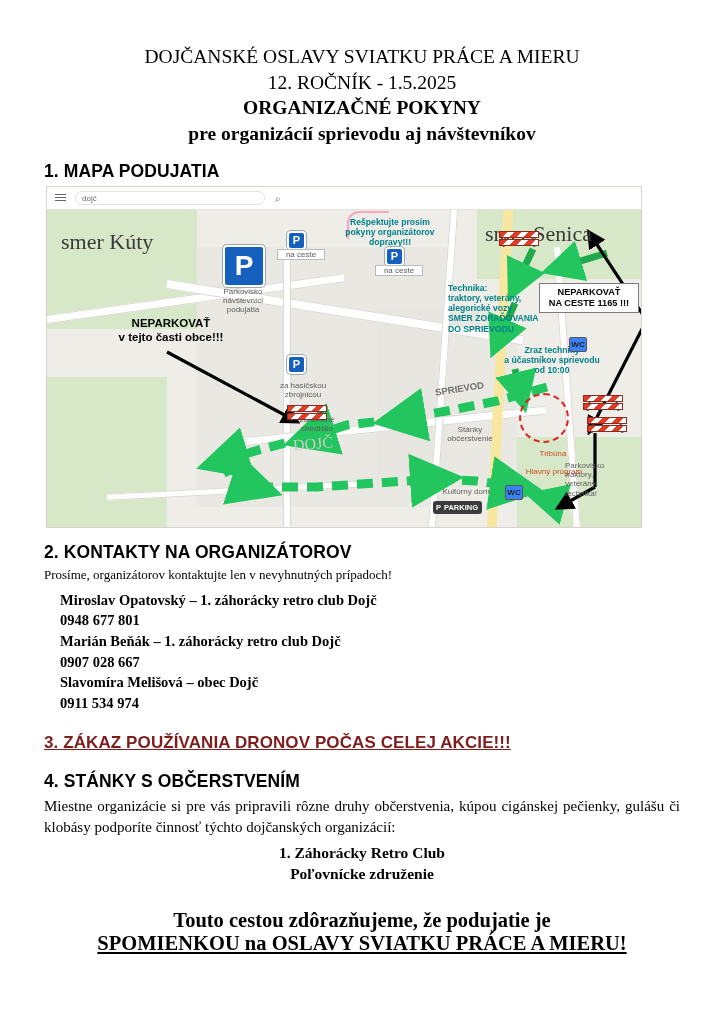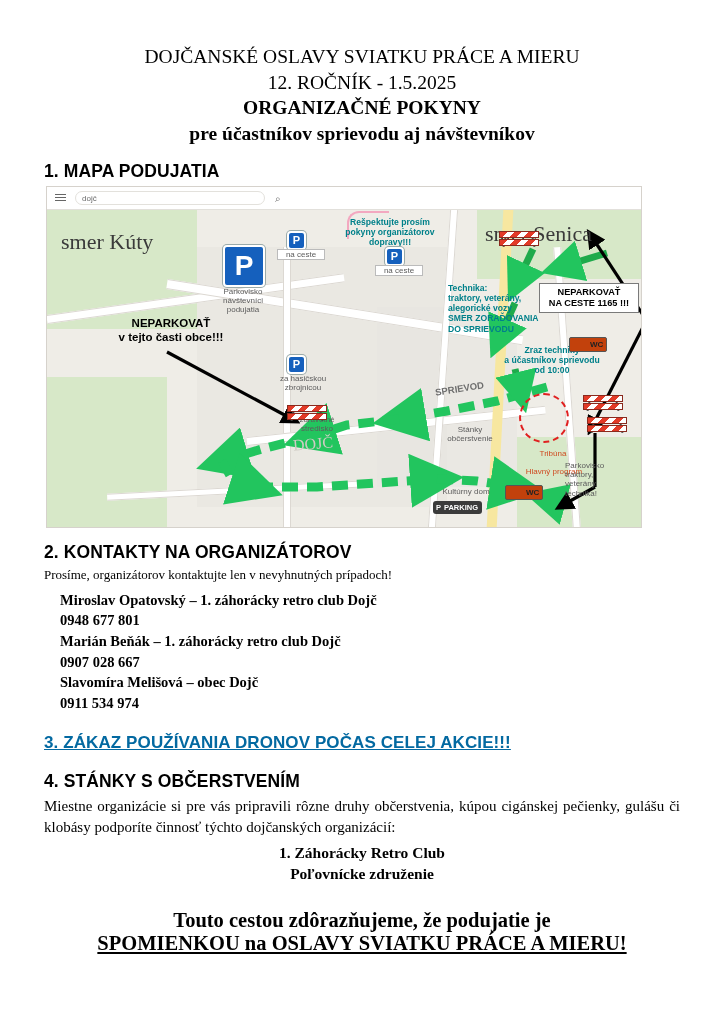--- a/index.html
+++ b/index.html
@@ -43,21 +43,21 @@
 
   
   h2.section {
     font-family: "Liberation Sans", sans-serif;
     font-size: 17.5px;
     font-weight: bold;
     margin: 14px 0 4px 0;
     letter-spacing: 0.1px;
   }
   h2.section.red {
-    color: #0369a1;
+    color: #7f1d1d;
     text-decoration: underline;
     font-size: 17px;
   }
 
   
   .map-wrap {
     position: relative;
     width: 596px;
     height: 342px;
     margin: 2px 0 0 2px;
@@ -150,24 +150,24 @@
     position: absolute; left: 0; top: 4px; width: 40px; height: 7px;
     background: repeating-linear-gradient(135deg, #e23b28 0 5px, #ffffff 5px 10px);
     border: 1px solid #8a2a1e;
     box-sizing: border-box;
   }
   .barrier .bar2 { top: 12px; }
   .barrier .leg { position: absolute; width: 2px; height: 14px; background: #4a4a4a; top: 6px; }
   .barrier .leg.l { left: 5px; transform: rotate(12deg); }
   .barrier .leg.r { right: 5px; transform: rotate(-12deg); }
   .wc-badge {
-    position: absolute; width: 16px; height: 13px; background: #c2410c;
+    position: absolute; width: 16px; height: 13px; background: #3b82f6;
     border: 1px solid #555; border-radius: 2px; color:#222;
     font-family: "Liberation Sans", sans-serif; font-size: 8px; font-weight: bold;
-    line-height: 13px; padding-left: 20px;
+    text-align: center; line-height: 13px;
   }
   .parking-badge {
     position: absolute; background: #3b3b3b; color: #fff; border-radius: 3px;
     font-family: "Liberation Sans", sans-serif; font-size: 7.5px; font-weight: bold;
     padding: 2px 4px 2px 11px;
   }
   .parking-badge:before {
     content: "P"; position: absolute; left: 3px; top: 2px;
     font-size: 7.5px; color: #fff;
   }
@@ -220,21 +220,21 @@
 </head>
 <body>
 
 <div class="page">
   <div class="content">
 
     <div class="doc-title">
       <div class="l1">DOJČANSKÉ OSLAVY SVIATKU PRÁCE A MIERU</div>
       <div class="l2">12. ROČNÍK - 1.5.2025</div>
       <div class="l3">ORGANIZAČNÉ POKYNY</div>
-      <div class="l4">pre účastníkov sprievodu aj návštevníkov</div>
+      <div class="l4">pre organizácií sprievodu aj návštevníkov</div>
     </div>
 
     <h2 class="section">1. MAPA PODUJATIA</h2>
 
     <div class="map-wrap">
       <div class="m-bg"></div>
 
       <div class="m-green" style="left:0;top:22px;width:150px;height:120px;"></div>
       <div class="m-green" style="left:0;top:190px;width:120px;height:152px;"></div>
       <div class="m-green" style="left:430px;top:22px;width:166px;height:70px;"></div>
@@ -320,21 +320,21 @@
 návštevníci
 podujatia</div>
 
       <div class="p-sign" style="left:240px;top:44px;width:15px;height:15px;font-size:11px;line-height:15px;">P</div>
       <div class="m-label" style="left:230px;top:62px;width:46px;background:#fff;border:1px solid #bbb;">na ceste</div>
 
       <div class="p-sign" style="left:338px;top:60px;width:15px;height:15px;font-size:11px;line-height:15px;">P</div>
       <div class="m-label" style="left:328px;top:78px;width:46px;background:#fff;border:1px solid #bbb;">na ceste</div>
 
       <div class="p-sign" style="left:240px;top:168px;width:15px;height:15px;font-size:11px;line-height:15px;">P</div>
-      <div class="m-label" style="left:222px;top:187px;width:68px;white-space:pre-line;">za hasičskou
+      <div class="m-label" style="left:222px;top:194px;width:68px;white-space:pre-line;">za hasičskou
 zbrojnicou</div>
 
       <div class="m-label" style="left:236px;top:228px;width:68px;white-space:pre-line;">zdravotné
 stredisko</div>
       <div class="m-label" style="left:388px;top:238px;width:70px;white-space:pre-line;">Stánky
 občerstvenie</div>
       <div class="m-label dark" style="left:480px;top:262px;width:52px;color:#cf4a20;">Tribúna</div>
       <div class="m-label dark" style="left:470px;top:280px;width:74px;color:#cf4a20;">Hlavný program</div>
       <div class="m-label" style="left:518px;top:274px;width:60px;white-space:pre-line;text-align:left;">Parkovisko
 traktory,

